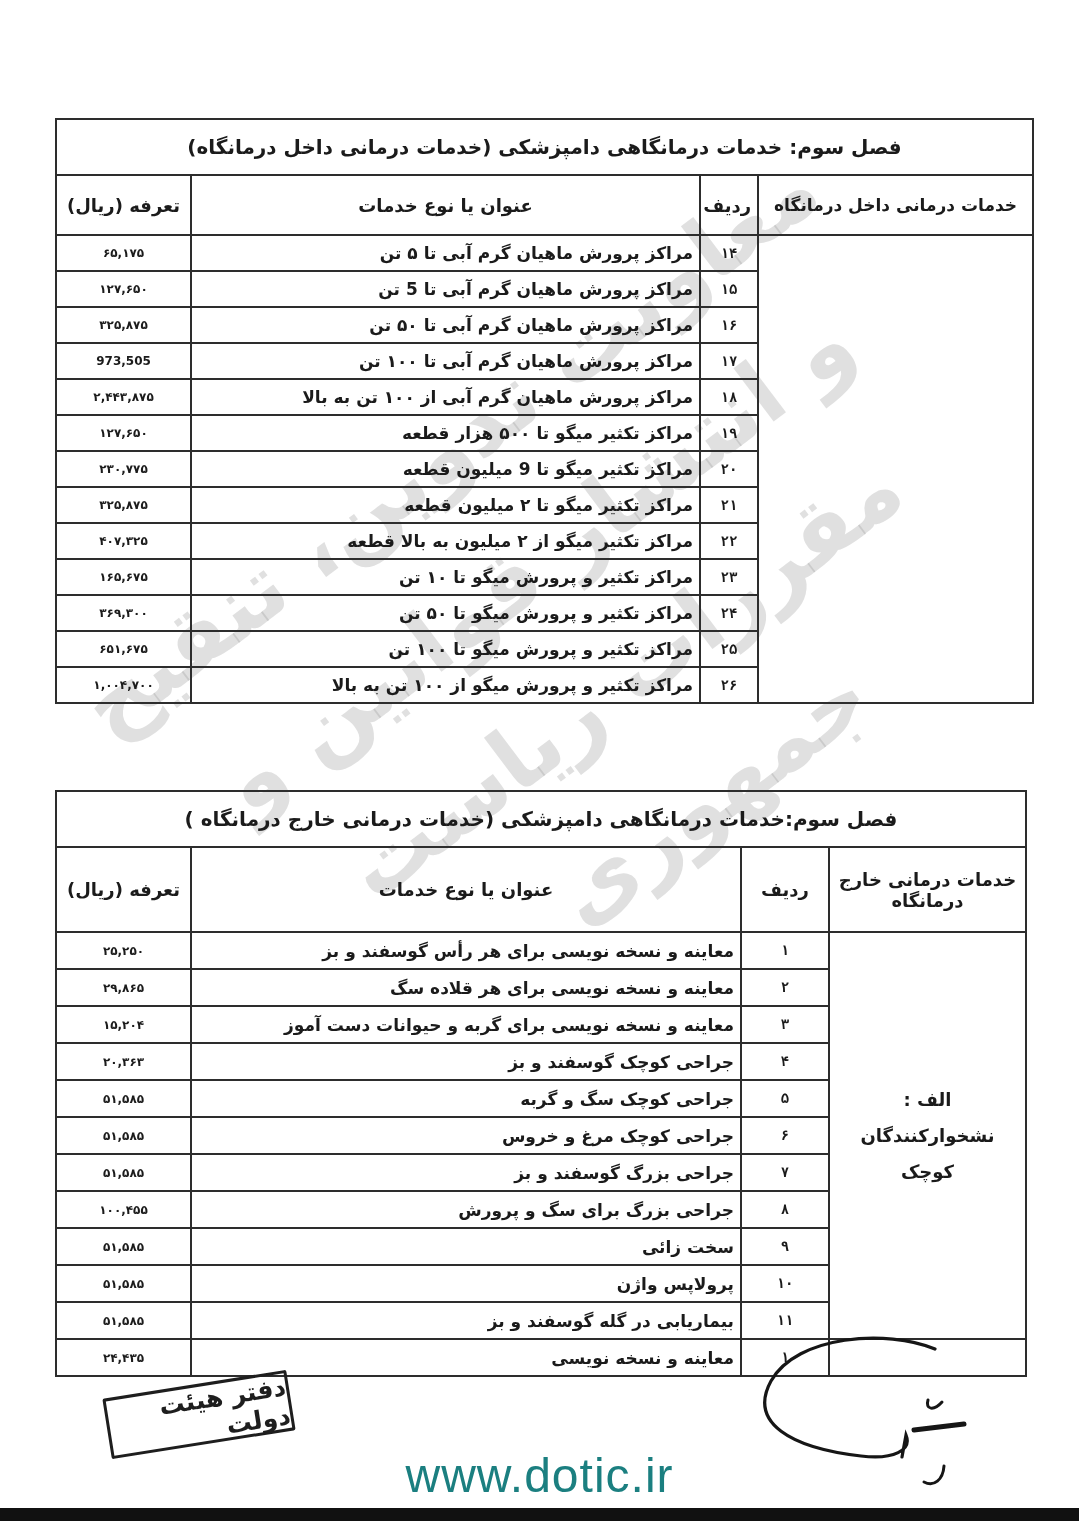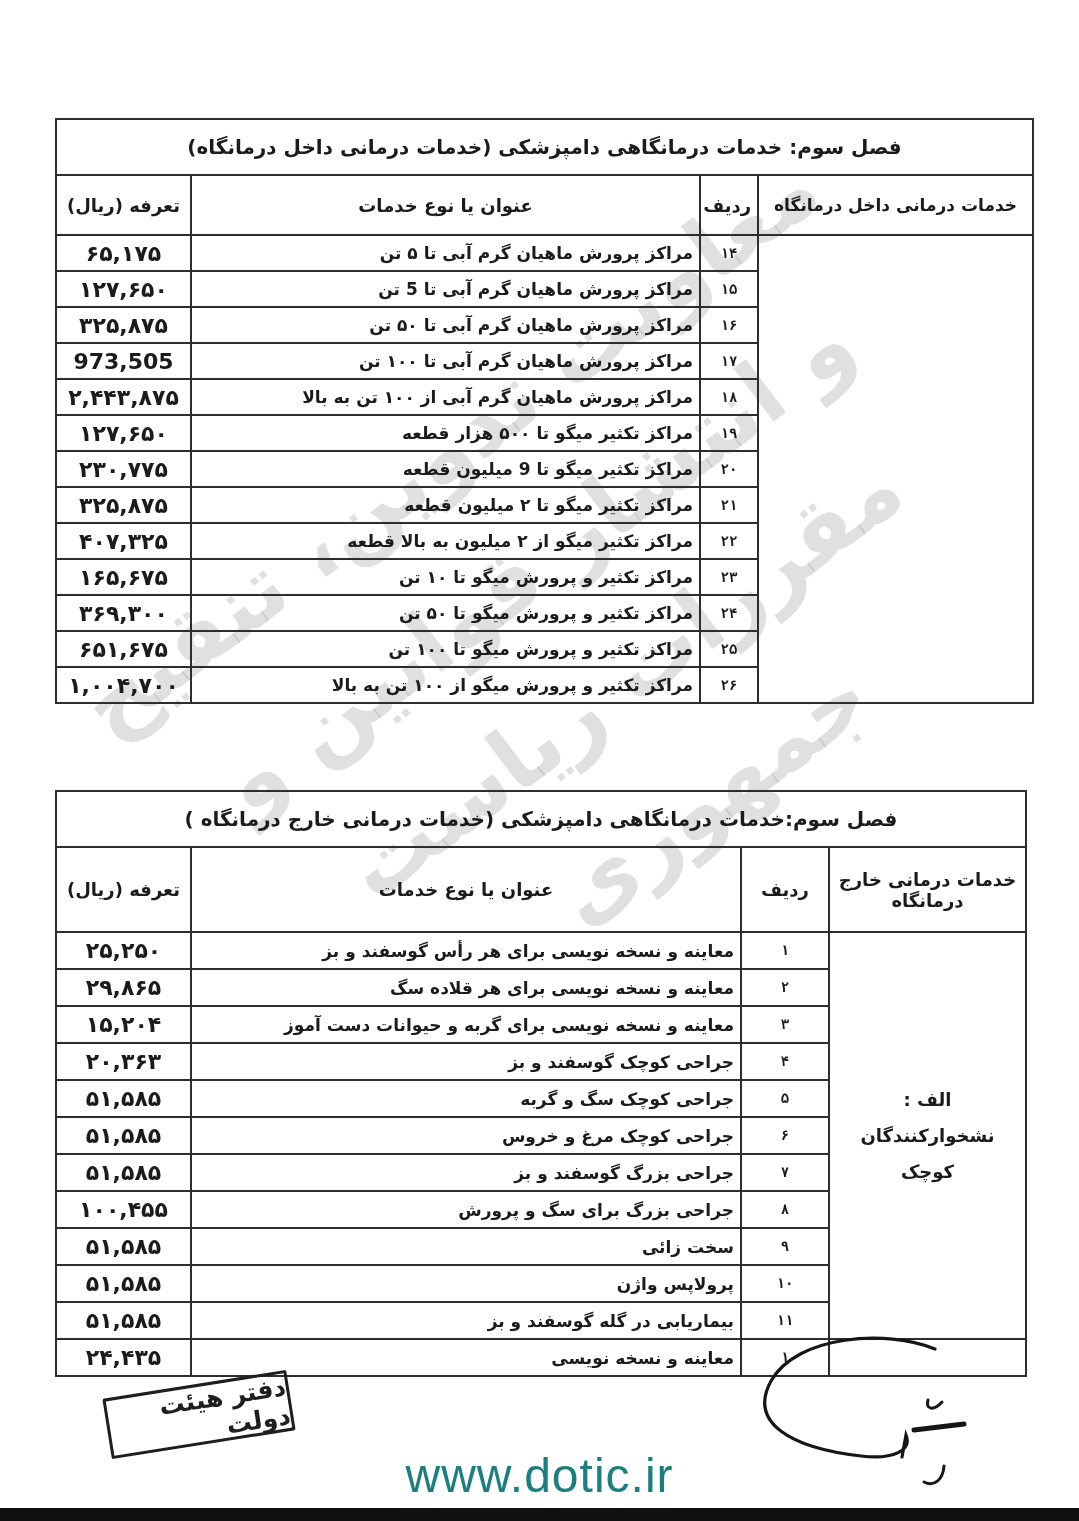--- a/index.html
+++ b/index.html
@@ -61,21 +61,21 @@
     vertical-align: middle;
     margin-left: 32px;
   }
   td.head-cat-nowrap { white-space: nowrap; font-size: 17px; }
 
   #table-inside tr.data-row { height: 36px; }
   #table-outside tr.data-row { height: 37px; }
 
   td.cell-no { text-align: center; font-size: 14px; font-family: Liberation Mono, monospace; }
   td.cell-service { font-size: 17px; padding-right: 10px; }
-  td.cell-tariff { text-align: center; font-size: 22px; }
+  td.cell-tariff { text-align: center; font-size: 12px; }
   td.cell-category {
     text-align: center;
     font-size: 18px;
     line-height: 2.0;
     vertical-align: middle;
   }
 
   
   .stamp {
     position: absolute;

